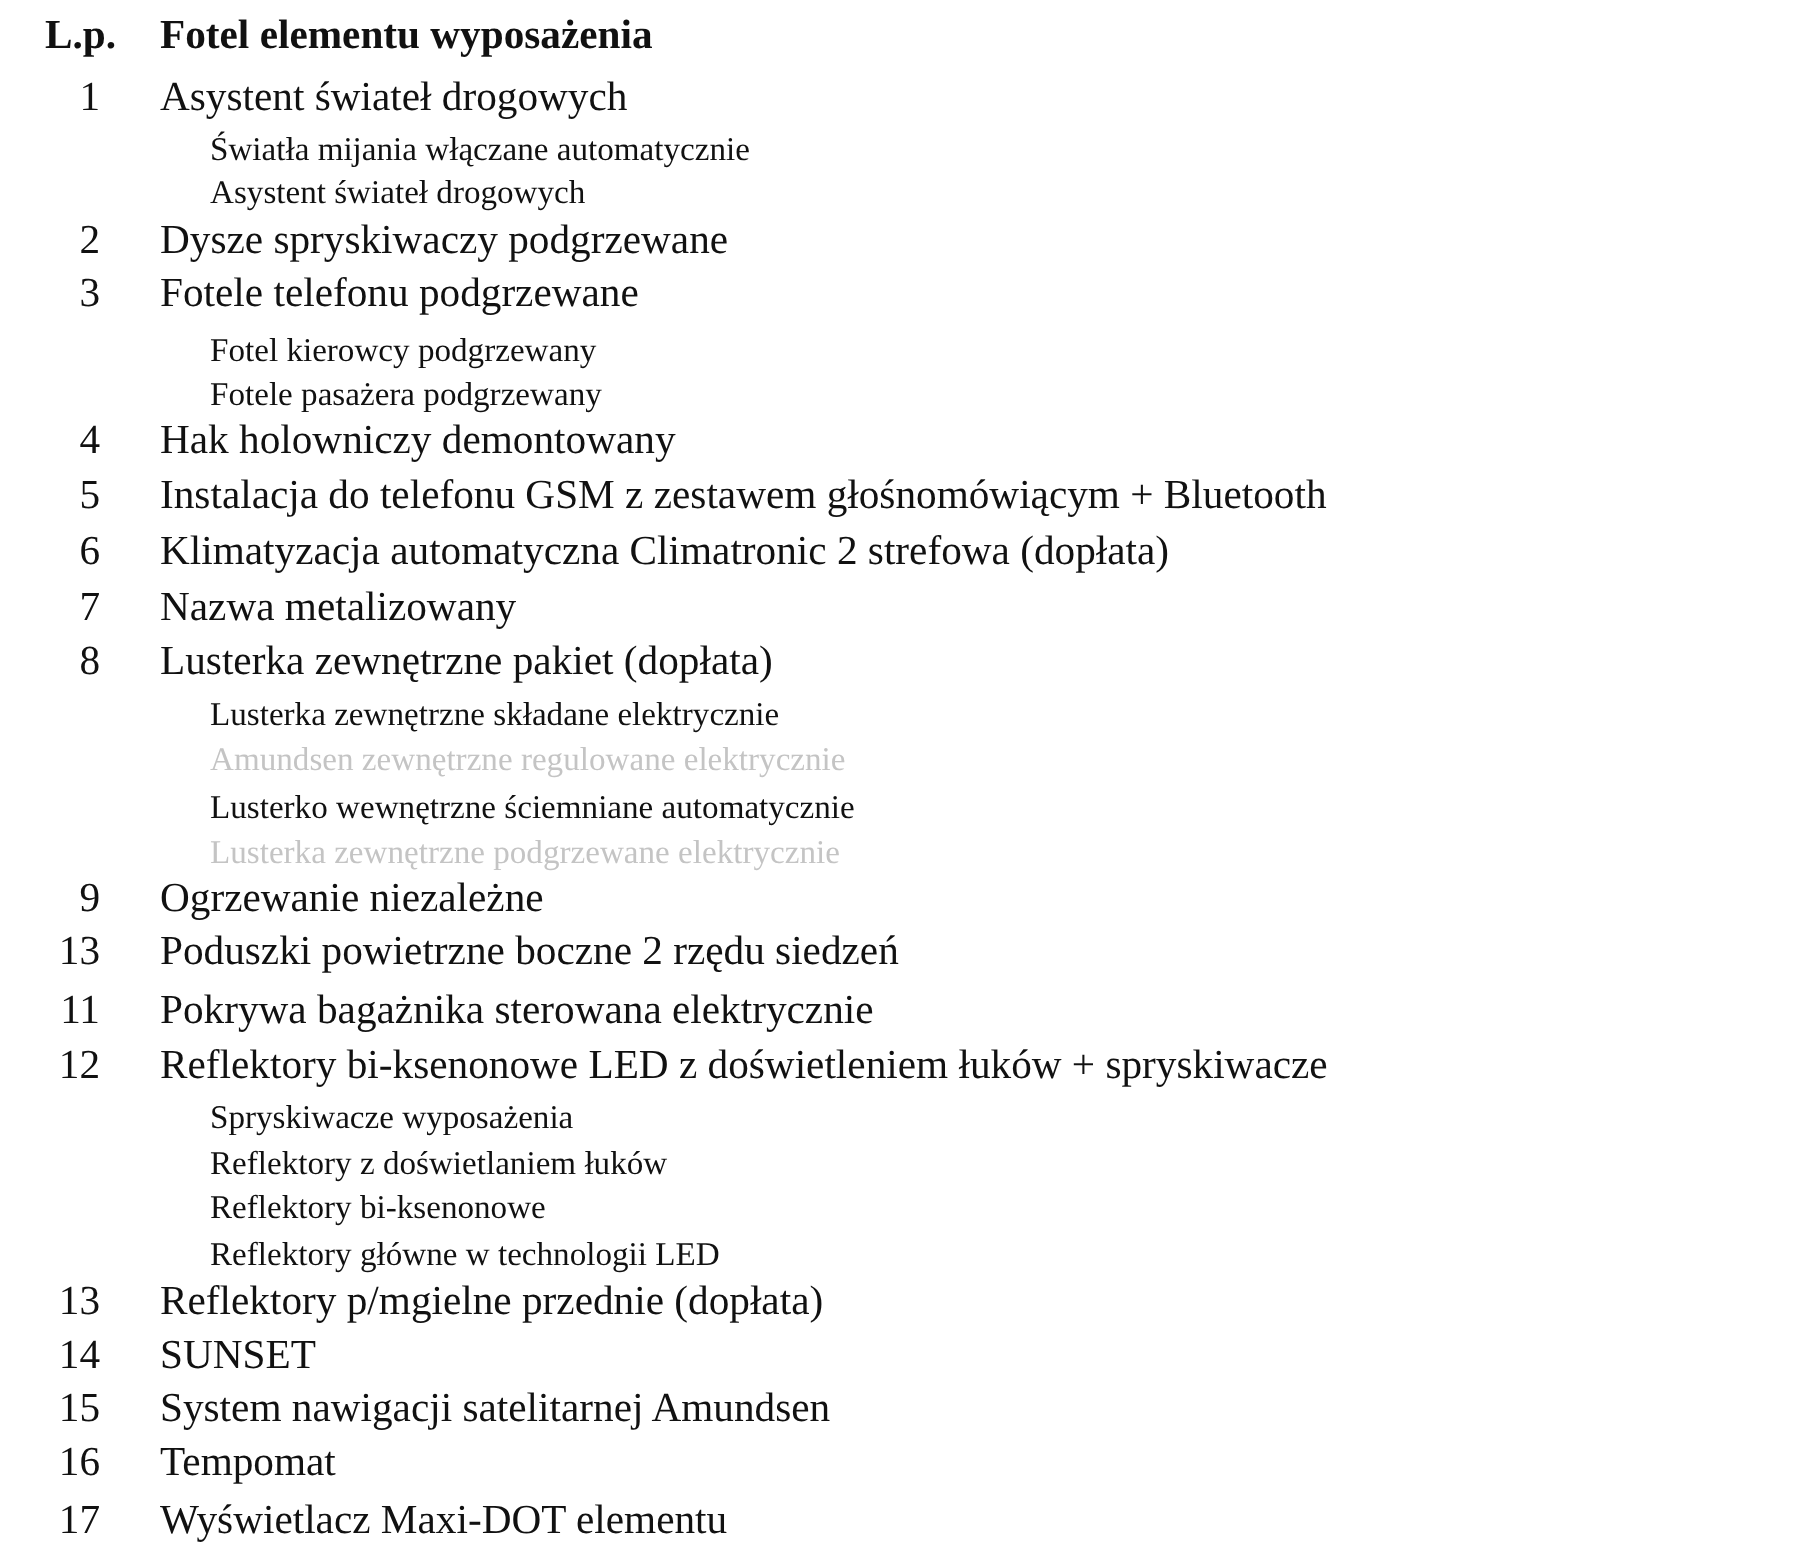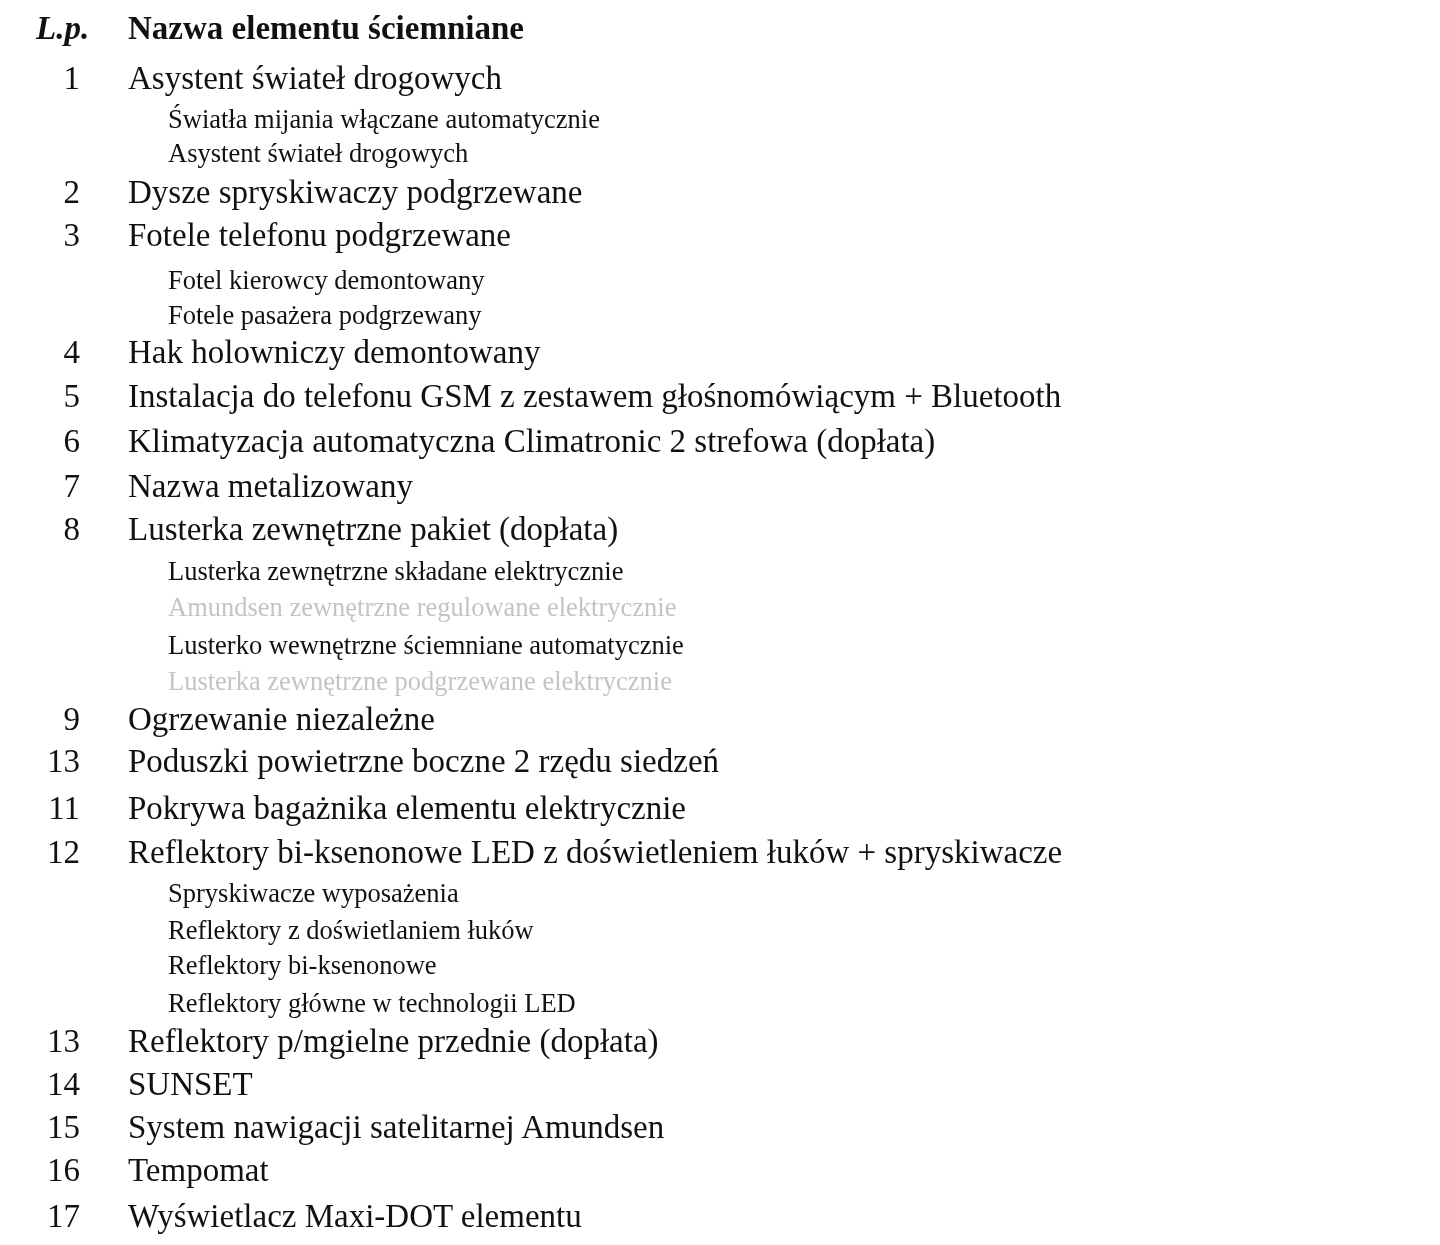--- a/index.html
+++ b/index.html
@@ -7,51 +7,51 @@
          font-family: "Liberation Serif", "DejaVu Serif", serif; color: #111; }
   .row { position: absolute; left: 0; white-space: nowrap; }
   .num { position: absolute; text-align: right; }
   .main { font-size: 33px; line-height: 1; }
   .main .num { width: 80px; left: 0; }
   .main .txt { position: absolute; left: 128px; }
   .sub { font-size: 26.5px; line-height: 1; }
   .sub .txt { position: absolute; left: 168px; }
   .muted { color: #c4c4c4; }
   .hdr { font-size: 33px; font-weight: bold; line-height: 1; }
-  .hdr .lp { position: absolute; left: 36px; font-style: italic; }
+  .hdr .lp { position: absolute; left: 36px; }
   .hdr .name { position: absolute; left: 128px; }
 </style>
 </head>
 <body>
 
 <div id="doc">
   <div class="row hdr" style="top:12px">
     <span class="lp">L.p.</span>
-    <span class="name">Nazwa elementu ściemniane</span>
+    <span class="name">Fotel elementu wyposażenia</span>
   </div>
 <div class="row main" style="top: 62px;">
       <span class="num">1</span>
       <span class="txt">Asystent świateł drogowych</span>
     </div>
     <div class="row sub" style="top: 106px;">
       <span class="txt">Światła mijania włączane automatycznie</span>
     </div>
     <div class="row sub" style="top: 140px;">
       <span class="txt">Asystent świateł drogowych</span>
     </div>
     <div class="row main" style="top: 176px;">
       <span class="num">2</span>
       <span class="txt">Dysze spryskiwaczy podgrzewane</span>
     </div>
     <div class="row main" style="top: 219px;">
       <span class="num">3</span>
       <span class="txt">Fotele telefonu podgrzewane</span>
     </div>
     <div class="row sub" style="top: 267px;">
-      <span class="txt">Fotel kierowcy demontowany</span>
+      <span class="txt">Fotel kierowcy podgrzewany</span>
     </div>
     <div class="row sub" style="top: 302px;">
       <span class="txt">Fotele pasażera podgrzewany</span>
     </div>
     <div class="row main" style="top: 336px;">
       <span class="num">4</span>
       <span class="txt">Hak holowniczy demontowany</span>
     </div>
     <div class="row main" style="top: 380px;">
       <span class="num">5</span>
@@ -84,21 +84,21 @@
     <div class="row main" style="top: 703px;">
       <span class="num">9</span>
       <span class="txt">Ogrzewanie niezależne</span>
     </div>
     <div class="row main" style="top: 745px;">
       <span class="num">13</span>
       <span class="txt">Poduszki powietrzne boczne 2 rzędu siedzeń</span>
     </div>
     <div class="row main" style="top: 792px;">
       <span class="num">11</span>
-      <span class="txt">Pokrywa bagażnika elementu elektrycznie</span>
+      <span class="txt">Pokrywa bagażnika sterowana elektrycznie</span>
     </div>
     <div class="row main" style="top: 836px;">
       <span class="num">12</span>
       <span class="txt">Reflektory bi-ksenonowe LED z doświetleniem łuków + spryskiwacze</span>
     </div>
     <div class="row sub" style="top: 880px;">
       <span class="txt">Spryskiwacze wyposażenia</span>
     </div>
     <div class="row sub" style="top: 917px;">
       <span class="txt">Reflektory z doświetlaniem łuków</span>

